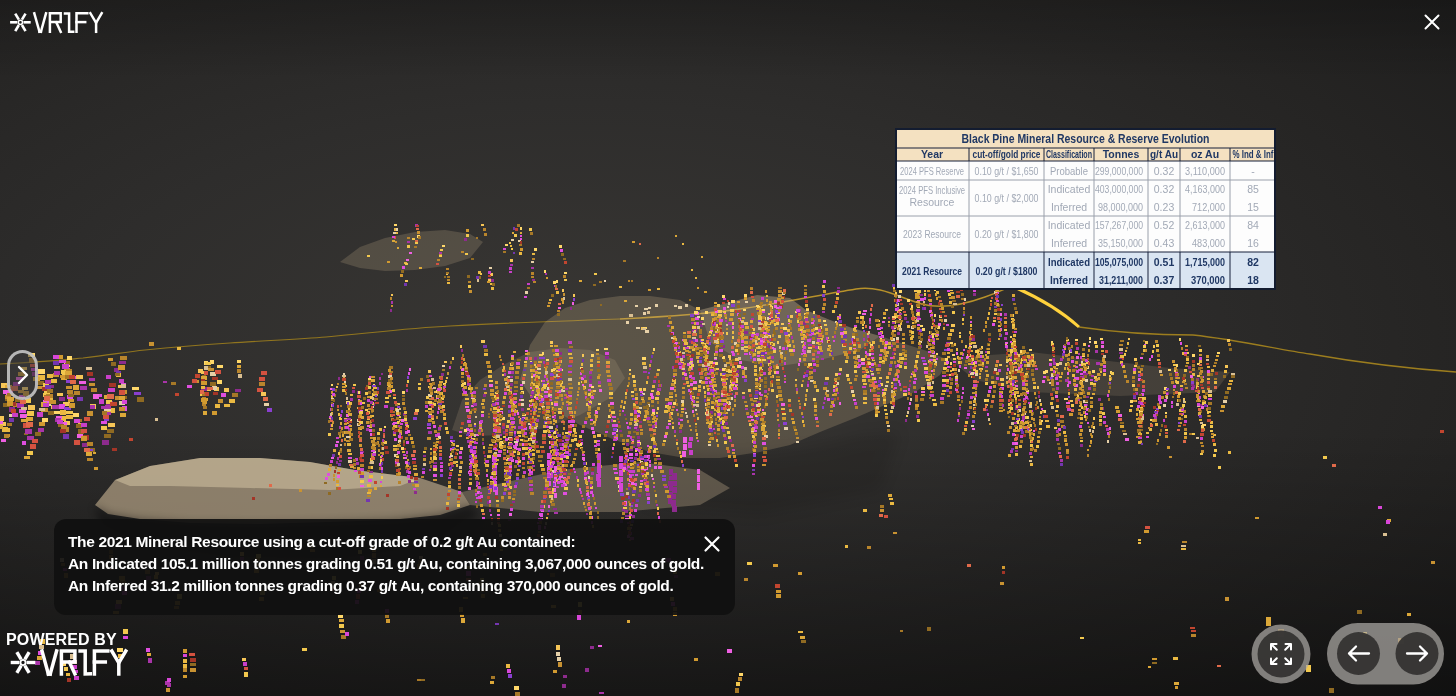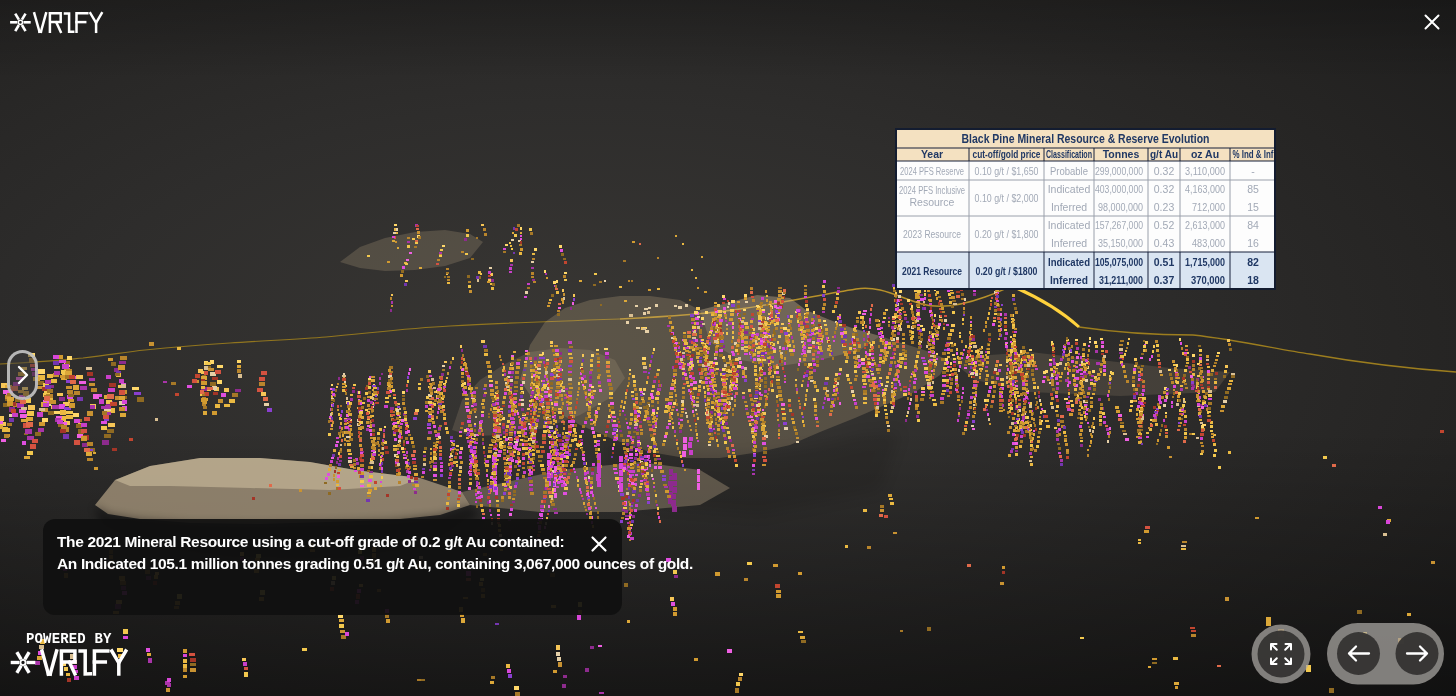--- a/index.html
+++ b/index.html
@@ -145,23 +145,24 @@
     <text x="248" y="137.5" text-anchor="end" fill="#203864" font-weight="bold" font-size="10.5" textLength="48" lengthAdjust="spacingAndGlyphs">105,075,000</text>
     <text x="269.0" y="137.5" text-anchor="middle" fill="#203864" font-weight="bold" font-size="10.5">0.51</text>
     <text x="330" y="137.5" text-anchor="end" fill="#203864" font-weight="bold" font-size="10.5" textLength="40" lengthAdjust="spacingAndGlyphs">1,715,000</text>
     <text x="358.0" y="137.5" text-anchor="middle" fill="#203864" font-weight="bold" font-size="10.5">82</text>
     <text x="174.0" y="156" text-anchor="middle" fill="#203864" font-weight="bold" font-size="10.5" textLength="38" lengthAdjust="spacingAndGlyphs">Inferred</text>
     <text x="248" y="156" text-anchor="end" fill="#203864" font-weight="bold" font-size="10.5" textLength="44" lengthAdjust="spacingAndGlyphs">31,211,000</text>
     <text x="269.0" y="156" text-anchor="middle" fill="#203864" font-weight="bold" font-size="10.5">0.37</text>
     <text x="330" y="156" text-anchor="end" fill="#203864" font-weight="bold" font-size="10.5" textLength="34" lengthAdjust="spacingAndGlyphs">370,000</text>
     <text x="358.0" y="156" text-anchor="middle" fill="#203864" font-weight="bold" font-size="10.5">18</text>
   </svg>
-<div style="position:absolute;left:43px;top:519px;width:579px;height:96px;background:rgba(16,16,16,0.93);border-radius:12px;color:#fff;font-family:'Liberation Sans',sans-serif;font-weight:bold;font-size:15.5px;letter-spacing:-0.35px;line-height:22px;box-sizing:border-box;padding:12px 14px;white-space:nowrap">
+<div style="position:absolute;left:54px;top:519px;width:681px;height:96px;background:rgba(16,16,16,0.93);border-radius:12px;color:#fff;font-family:'Liberation Sans',sans-serif;font-weight:bold;font-size:15.5px;letter-spacing:-0.35px;line-height:22px;box-sizing:border-box;padding:12px 14px;white-space:nowrap">
 <div>The 2021 Mineral Resource using a cut-off grade of 0.2 g/t Au contained:</div>
 <div>An Indicated 105.1 million tonnes grading 0.51 g/t Au, containing 3,067,000 ounces of gold.</div>
+<div>An Inferred 31.2 million tonnes grading 0.37 g/t Au, containing 370,000 ounces of gold.</div>
 <svg width="18" height="18" viewBox="0 0 18 18" style="position:absolute;right:14px;top:16px">
       <path d="M2.5,2.5 L15.5,15.5 M15.5,2.5 L2.5,15.5" stroke="#fff" stroke-width="2.2" stroke-linecap="round"></path>
     </svg>
 </div>
 <svg width="120" height="45" viewBox="0 0 120 45" style="position:absolute;left:0;top:0">
 <g stroke="#fff" stroke-width="2.6" stroke-linecap="butt">
 <line x1="10.099999999999998" y1="22.3" x2="17.31" y2="22.3"></line>
       <line x1="23.49" y1="22.3" x2="30.7" y2="22.3"></line>
 <line x1="15.249999999999998" y1="13.545" x2="18.854999999999997" y2="19.622"></line>
       <line x1="21.945" y1="24.978" x2="25.549999999999997" y2="31.055"></line>
@@ -178,21 +179,21 @@
       <polyline points="65.0,13.4 69.1,13.4 69.1,31.8 73.2,31.7" fill="none" stroke="#fff" stroke-width="2.5" stroke-linecap="square" stroke-linejoin="miter"></polyline>
       <polyline points="76.5,31.8 76.5,13.3 87.3,13.3" fill="none" stroke="#fff" stroke-width="2.5" stroke-linecap="square" stroke-linejoin="miter"></polyline>
       <polyline points="76.5,22.1 85.2,22.1" fill="none" stroke="#fff" stroke-width="2.5" stroke-linecap="square" stroke-linejoin="miter"></polyline>
       <polyline points="90.4,13.3 96.1,22.8 101.7,13.3" fill="none" stroke="#fff" stroke-width="2.5" stroke-linecap="square" stroke-linejoin="miter"></polyline>
       <polyline points="96.1,22.8 96.1,31.8" fill="none" stroke="#fff" stroke-width="2.5" stroke-linecap="square" stroke-linejoin="miter"></polyline>
     </g>
 </svg>
 <svg width="20" height="20" viewBox="0 0 20 20" style="position:absolute;left:1422px;top:12px">
     <path d="M3.5,3.5 L16.5,16.5 M16.5,3.5 L3.5,16.5" stroke="#fff" stroke-width="2" stroke-linecap="round"></path>
   </svg>
-<div style="position:absolute;left:26px;top:631px;color:#fff;font-family:Liberation Mono, monospace;font-weight:bold;font-size:14px;letter-spacing:0.15px">POWERED BY</div>
+<div style="position:absolute;left:6px;top:631px;color:#fff;font-family:Liberation Sans, sans-serif;font-weight:bold;font-size:16px;letter-spacing:0.15px">POWERED BY</div>
 <svg width="135" height="42" viewBox="0 0 135 42" style="position:absolute;left:8px;top:643px">
 <g stroke="#fff" stroke-width="3.4" stroke-linecap="butt">
 <line x1="2.6999999999999993" y1="19.5" x2="11.31" y2="19.5"></line>
       <line x1="18.69" y1="19.5" x2="27.3" y2="19.5"></line>
 <line x1="8.85" y1="9.045" x2="13.155" y2="16.302"></line>
       <line x1="16.845" y1="22.698" x2="21.15" y2="29.955"></line>
 <line x1="21.15" y1="9.045" x2="16.845" y2="16.302"></line>
       <line x1="13.155" y1="22.698" x2="8.85" y2="29.955"></line>
 </g>
     <circle cx="15" cy="19.5" r="2.6" fill="none" stroke="#fff" stroke-width="1.9"></circle>

